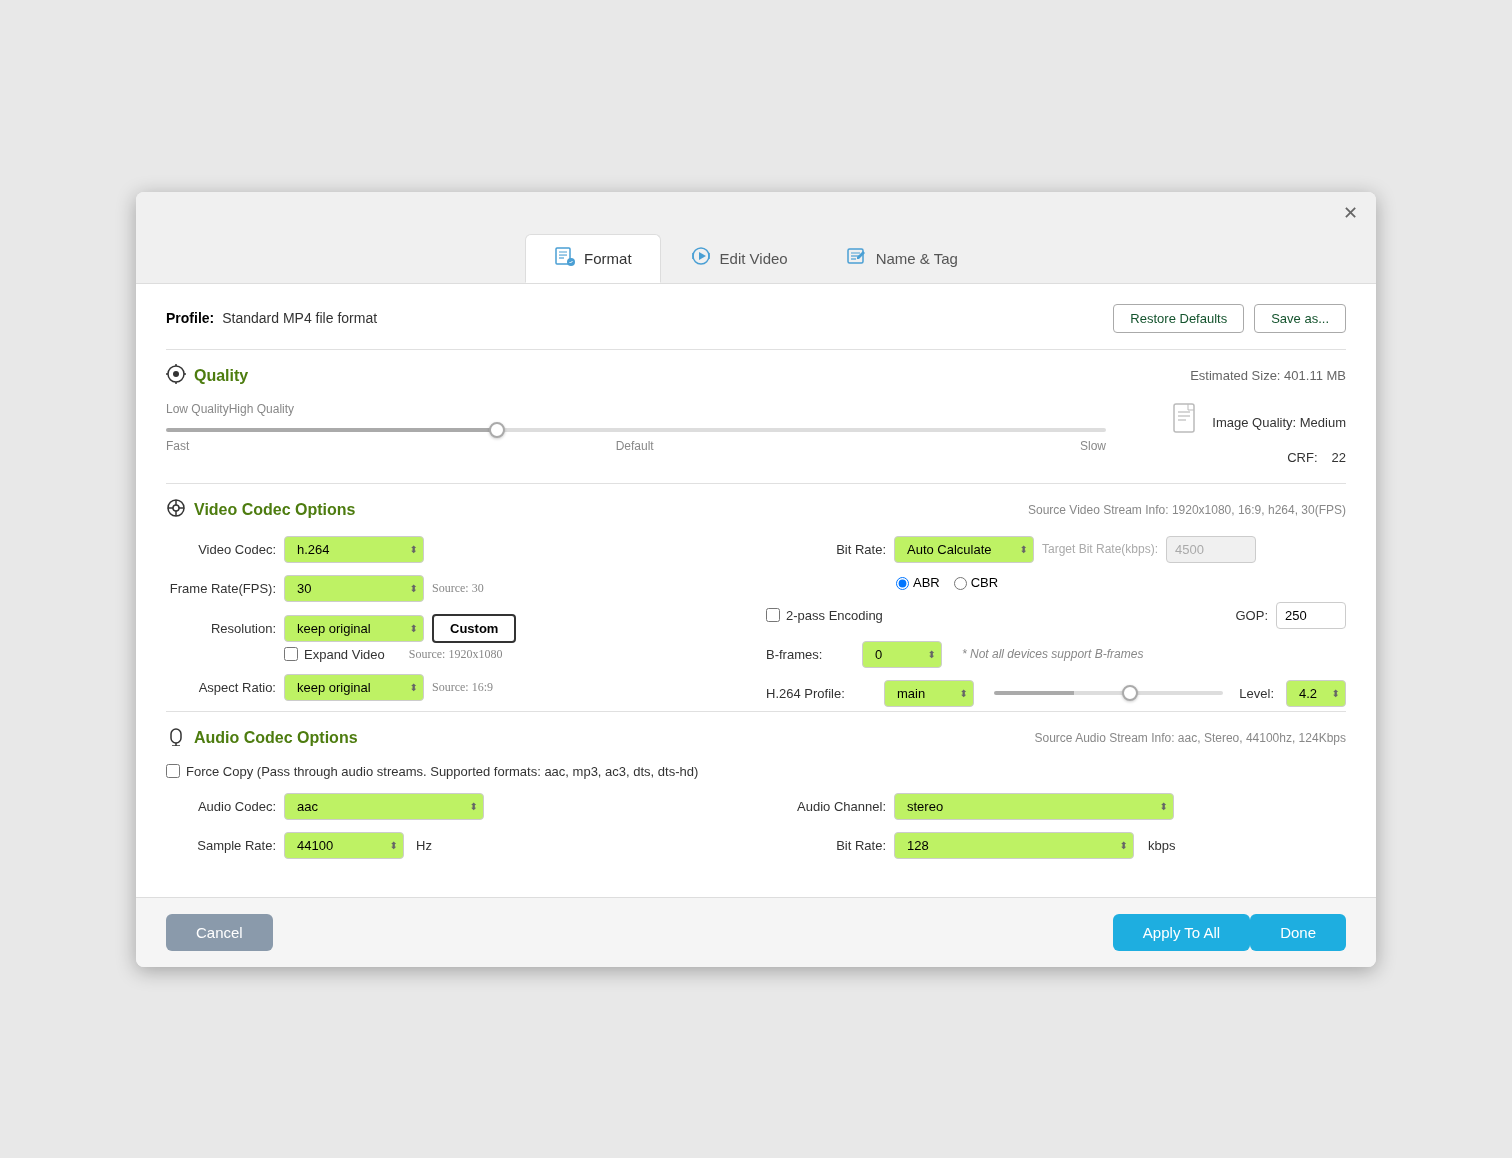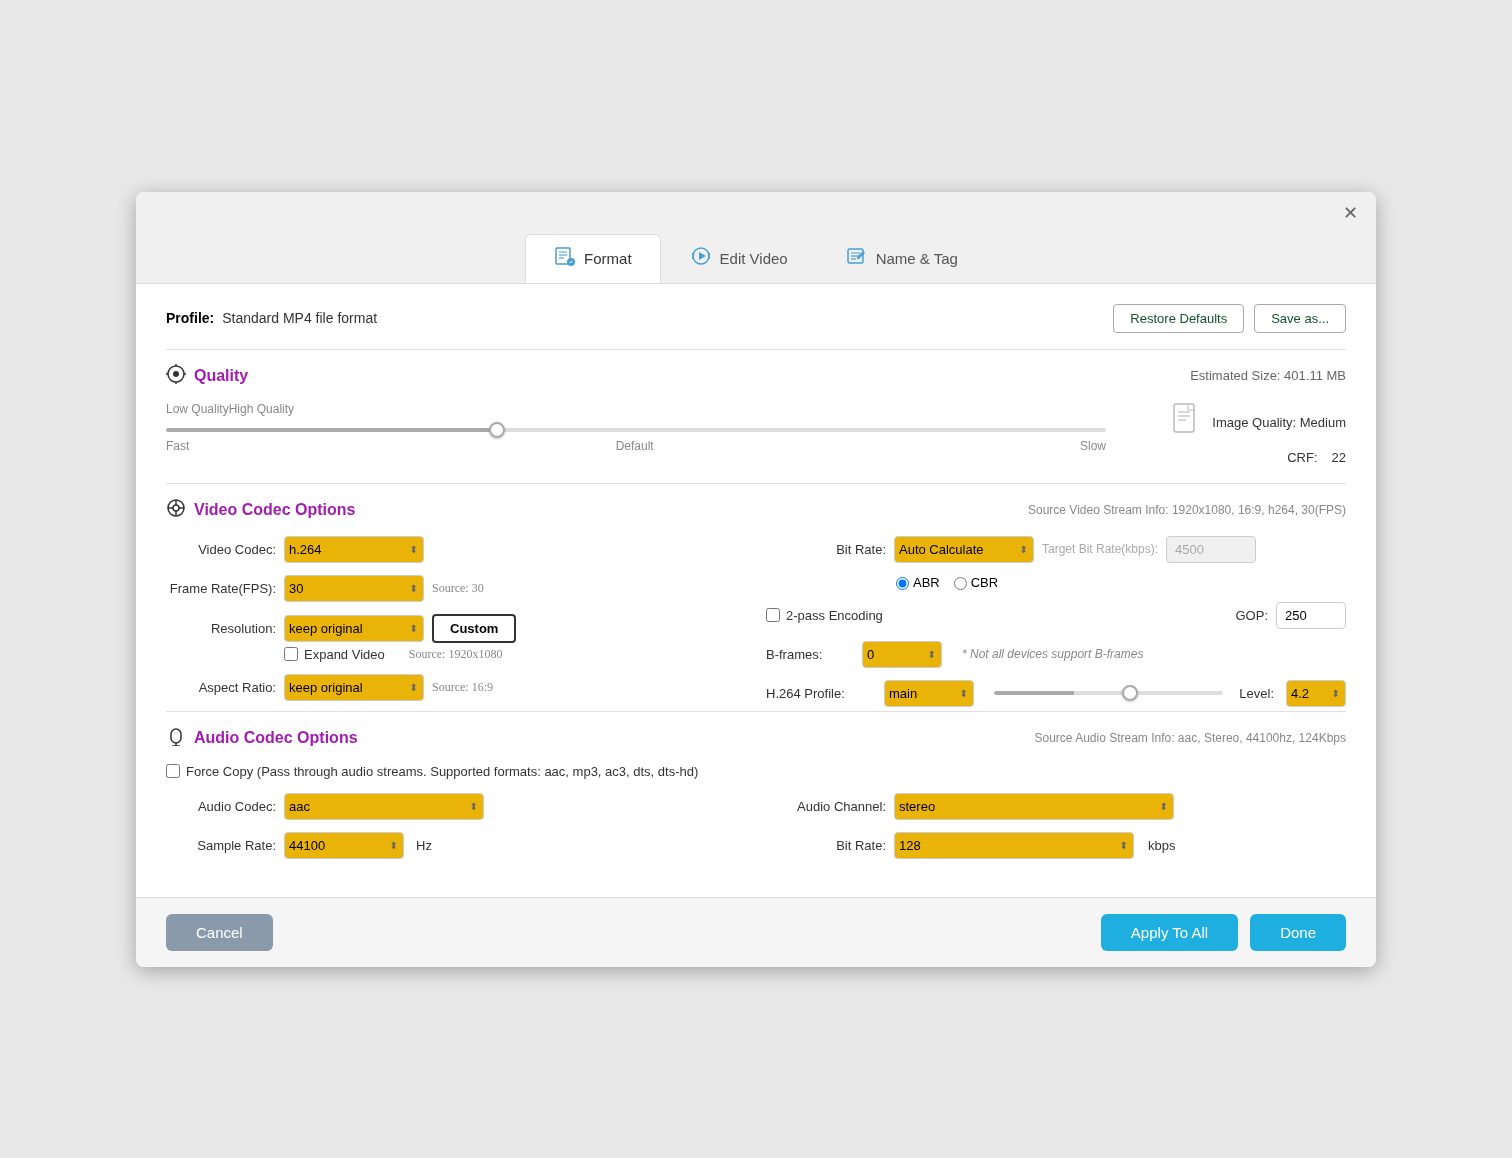--- a/index.html
+++ b/index.html
@@ -109,21 +109,21 @@
       align-items: center;
       justify-content: space-between;
       margin-bottom: 14px;
     }
     .section-title {
       display: flex;
       align-items: center;
       gap: 8px;
       font-size: 16px;
       font-weight: bold;
-      color: #a21caf;
+      color: #4d7c0f;
     }
     .section-info {
       font-size: 12px;
       color: #888;
     }
     .quality-area {
       display: flex;
       align-items: flex-start;
       gap: 40px;
     }
@@ -194,23 +194,23 @@
     }
     .form-label {
       min-width: 110px;
       font-size: 13px;
       color: #333;
       text-align: right;
     }
     select, .select-box {
       border: 1px solid #ccc;
       border-radius: 4px;
-      padding: 5px 24px 5px 4px;
-      font-size: 13px;
-      background: #eab308;
+      padding: 5px 24px 5px 12px;
+      font-size: 13px;
+      background: #bef264;
       appearance: none;
       -webkit-appearance: none;
       cursor: pointer;
       position: relative;
     }
     .select-wrapper {
       position: relative;
       display: inline-block;
     }
     .select-wrapper::after {
@@ -336,21 +336,20 @@
       background: #8a9aab;
       color: #fff;
       border: none;
       border-radius: 6px;
       padding: 10px 30px;
       font-size: 15px;
       cursor: pointer;
     }
     .footer-right {
       display: flex;
-      gap: 12px;
     }
     .btn-blue {
       background: #1eaee0;
       color: #fff;
       border: none;
       border-radius: 6px;
       padding: 10px 30px;
       font-size: 15px;
       cursor: pointer;
     }

